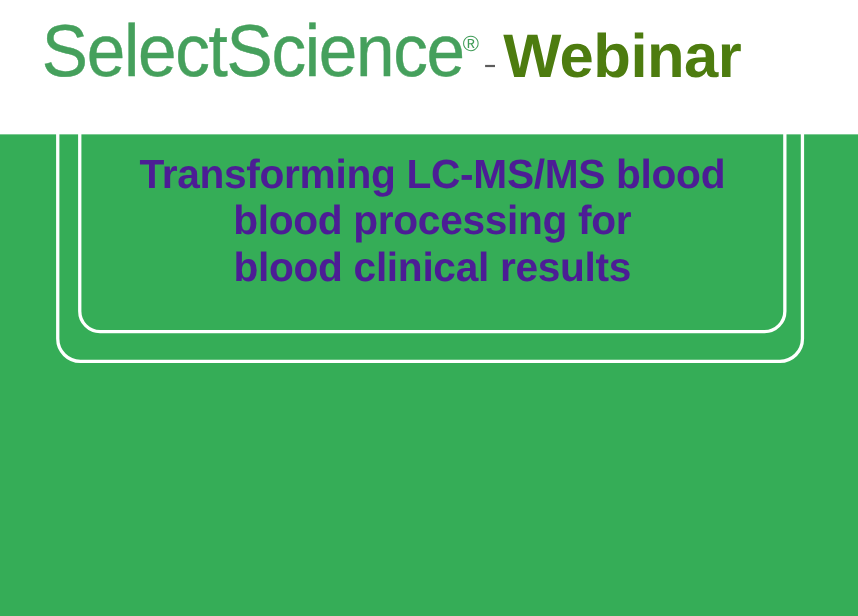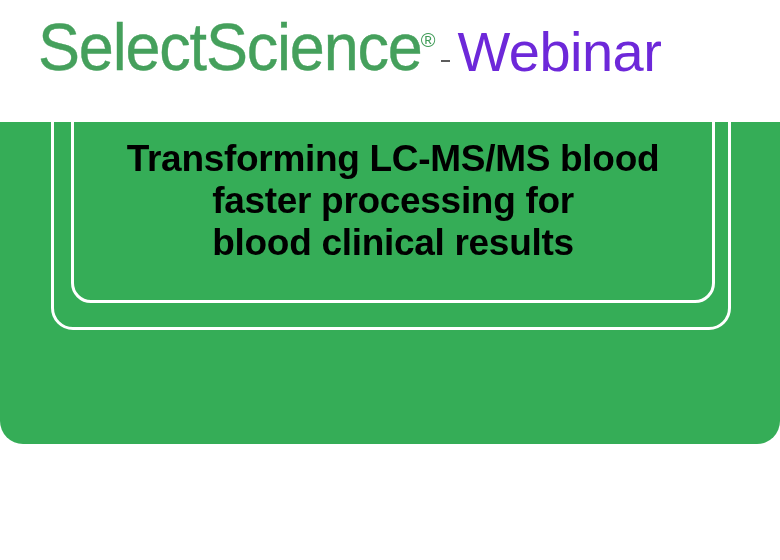--- a/index.html
+++ b/index.html
@@ -11,24 +11,23 @@
     width: 780px;
     height: 560px;
     overflow: hidden;
     background: #ffffff;
     font-family: "Liberation Sans", sans-serif;
   }
 
   .slide {
     position: relative;
     width: 780px;
-    height: 444px;
+    height: 560px;
     background: #ffffff;
     overflow: hidden;
-    border-radius: 23px;
   }
 
   
   .header-band {
     position: absolute;
     left: 0;
     top: 0;
     width: 780px;
     height: 122px;
     background: #ffffff;
@@ -74,23 +73,23 @@
     position: relative;
     top: -9px;
     margin: 0 7px 0 5px;
     flex: 0 0 auto;
   }
 
   .logo-webinar {
     font-family: "Liberation Sans", sans-serif;
     font-size: 56px;
     line-height: 1;
-    font-weight: normal;
+    font-weight: bold;
     letter-spacing: -0.5px;
-    color: #6d28d9;
+    color: #4d7c0f;
   }
 
   
   .green-body {
     position: absolute;
     left: 0;
     top: 122px;
     width: 780px;
     height: 438px;
     background: #35ad57;
@@ -138,21 +137,21 @@
     top: 16px;
     width: 644px;
     text-align: center;
   }
 
   .title-line {
     font-family: "Liberation Sans", sans-serif;
     font-size: 37px;
     line-height: 42px;
     font-weight: bold;
-    color: #000000;
+    color: #4c1d95;
     letter-spacing: -0.3px;
     white-space: nowrap;
   }
 </style>
 </head>
 <body>
 
 <div class="slide">
 
   <div class="header-band">
@@ -166,19 +165,19 @@
 
   <div class="green-body">
 
     <div class="frame-top-mask"></div>
 
     <div class="frame-outer"></div>
     <div class="frame-inner"></div>
 
     <div class="title-block">
       <div class="title-line">Transforming LC-MS/MS blood</div>
-      <div class="title-line">faster processing for</div>
+      <div class="title-line">blood processing for</div>
       <div class="title-line">blood clinical results</div>
     </div>
 
   </div>
 
 </div>
 
 </body></html>

